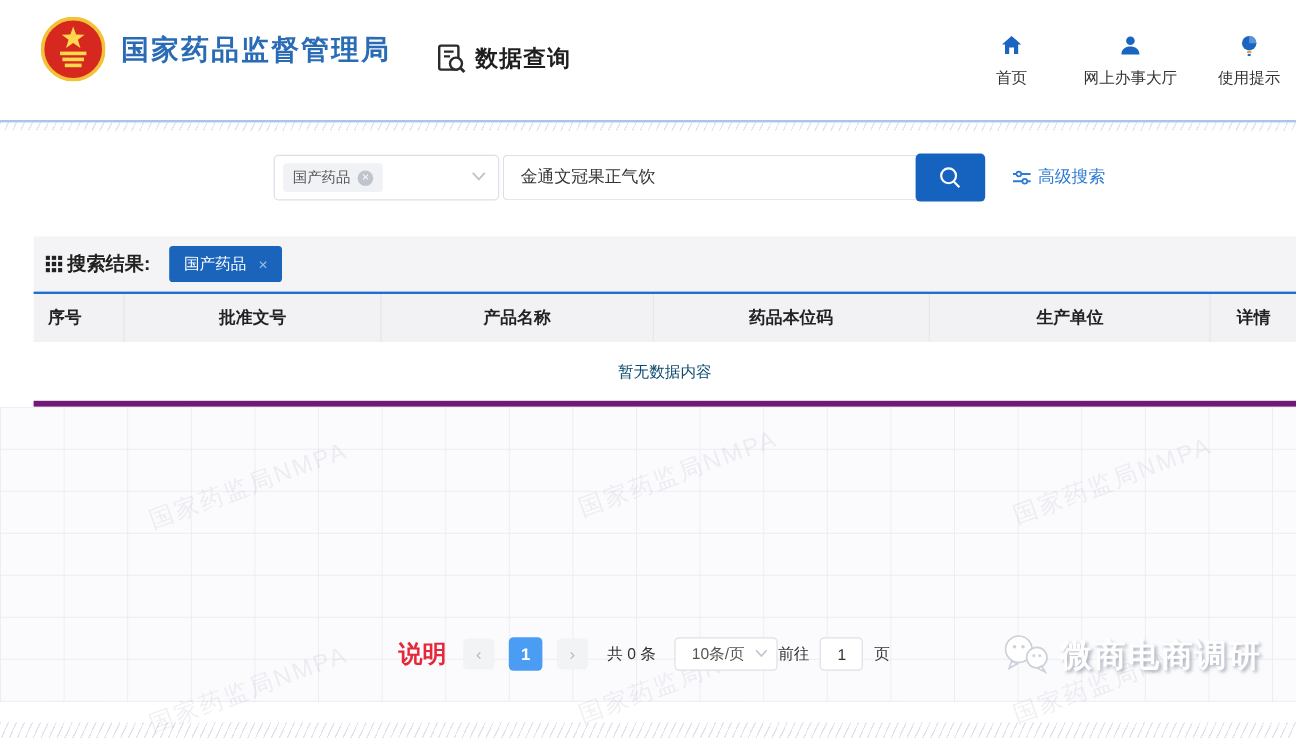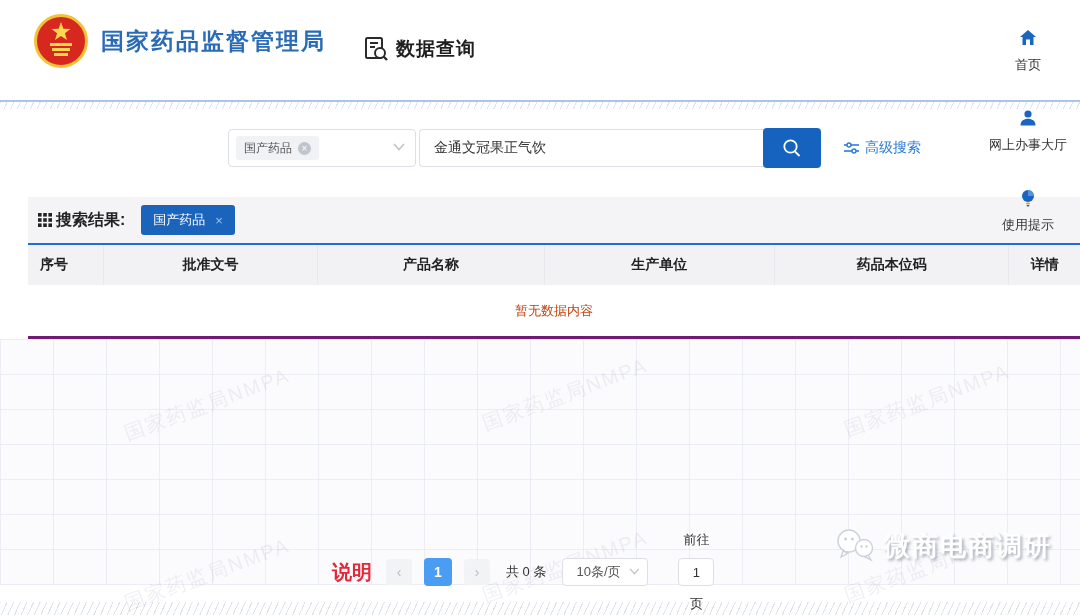--- a/index.html
+++ b/index.html
@@ -8,21 +8,21 @@
 
   
   .top-header { position:relative; height:100px; background:#fff; }
   .logo-group { position:absolute; left:34px; top:14px; display:flex; align-items:center; }
   .emblem { width:54px; height:54px; flex:0 0 auto; }
   .logo-text { margin-left:13px;font-family:Liberation Mono, monospace; }
   .org-title { font-size:23px; font-weight:bold; color:#2a6bb5; letter-spacing:2px; }
   .org-subtitle { font-size:11.5px; color:#2a6bb5; margin-top:4px; }
   .section-title { position:absolute; left:363px; top:36px; display:flex; align-items:center; gap:7px; }
   .section-title .txt { font-size:19px; font-weight:bold; color:#1f1f1f; letter-spacing:1px; }
-  .header-nav { position:absolute; right:13px; top:28px; display:flex; gap:34px;flex-direction:column; }
+  .header-nav { position:absolute; right:13px; top:28px; display:flex; gap:34px; }
   .nav-item { display:flex; flex-direction:column; align-items:center; cursor:pointer; min-width:52px; }
   .nav-item .lbl { font-size:13px; color:#333; margin-top:8px; white-space:nowrap; }
   .header-rule { border-top:2px solid #a9c6e8; }
   .stripe-band { height:7px;
     background:repeating-linear-gradient(115deg, rgba(169,188,222,.38) 0 1px, transparent 1px 6px); }
 
   
   .search-row { margin:19px 0 0 228px; display:flex; align-items:center; height:40px; }
   .cat-select { position:relative; width:188px; height:38px; background:#fff;
     border:1px solid #dcdfe6; border-radius:4px; display:flex; align-items:center; padding-left:7px; cursor:pointer; }
@@ -52,21 +52,21 @@
   .thead { display:flex; height:40px; background:#f2f2f4; align-items:flex-end;font-family:Liberation Mono, monospace; }
   .th { font-size:14px; font-weight:bold; color:#222; text-align:center;
     border-right:1px solid #e7e7ec; height:100%; display:flex; align-items:center; justify-content:center; }
   .th:nth-child(1){ width:7.2%; justify-content:flex-start; padding-left:12px; }
   .th:nth-child(2){ width:20.4%; }
   .th:nth-child(3){ width:21.5%; }
   .th:nth-child(4){ width:21.9%; }
   .th:nth-child(5){ width:22.3%; }
   .th:nth-child(6){ width:6.7%; border-right:none; }
   .empty-row { height:54px; display:flex; align-items:center; justify-content:center;
-    font-size:13px; color:#c2410c; background:#fff; border-bottom:3px solid #701a75;text-align:right; }
+    font-size:13px; color:#0c4a6e; background:#fff; border-bottom:5px solid #701a75;text-align:right; }
 
   
   .grid-area { position:relative; height:246px; background-color:#fbfbfd;
     background-image:
       linear-gradient(rgba(224,227,238,.55) 1px, transparent 1px),
       linear-gradient(90deg, rgba(224,227,238,.55) 1px, transparent 1px);
     background-size:53px 35px; overflow:visible; }
   .wm { position:absolute; font-size:20px; letter-spacing:2px; color:rgba(60,70,110,.08);
     transform:rotate(-20deg); white-space:nowrap; }
 
@@ -77,21 +77,21 @@
     font-size:14px; display:flex; align-items:center; justify-content:center; cursor:pointer; margin-left:14px; }
   .pg-cur { width:28px; height:28px; border-radius:4px; background:#4a9df2; color:#fff;
     font-size:14px; font-weight:bold; display:flex; align-items:center; justify-content:center;
     cursor:pointer; margin-left:12px; }
   .pg-next { margin-left:12px; }
   .pg-total { font-size:13px; color:#333; margin-left:16px; white-space:nowrap; }
   .size-select { position:relative; width:86px; height:28px; border:1px solid #dcdfe6; border-radius:4px;
     background:#fff; font-size:13px; color:#555; display:flex; align-items:center; justify-content:center;
     margin-left:16px; cursor:pointer; padding-right:14px; }
   .size-caret { position:absolute; right:7px; top:9px; }
-  .goto { display:flex; align-items:center; gap:9px; margin-left:30px; font-size:13px; color:#333;flex-direction:column; }
+  .goto { display:flex; align-items:center; gap:9px; font-size:13px; color:#333; }
   .goto-input { width:36px; height:28px; border:1px solid #dcdfe6; border-radius:4px; text-align:center;
     font-size:13px; color:#333; outline:none; font-family:inherit; }
 
   
   .brand { position:absolute; right:28px; top:188px; display:flex; align-items:center; gap:8px; }
   .brand-text { font-size:26px; font-weight:bold; color:#fefefe; letter-spacing:2px;
     text-shadow:2px 2px 3px rgba(130,136,155,.65), -1px -1px 1px rgba(255,255,255,.9); }
 
   .bottom-gap { height:17px; background:#fff; }
   .bottom-stripes { height:14px;
@@ -202,22 +202,22 @@
     <span>国产药品</span>
     <span class="x">×</span>
   </div>
 </div>
 
 <div class="data-table">
   <div class="thead">
     <div class="th">序号</div>
     <div class="th">批准文号</div>
     <div class="th">产品名称</div>
+    <div class="th">药品本位码</div>
     <div class="th">生产单位</div>
-    <div class="th">药品本位码</div>
     <div class="th">详情</div>
   </div>
   <div class="empty-row">暂无数据内容</div>
 </div>
 
 <div class="grid-area">
   <div class="wm" style="left:120px; top:52px">国家药监局NMPA</div>
   <div class="wm" style="left:478px; top:42px">国家药监局NMPA</div>
   <div class="wm" style="left:840px; top:48px">国家药监局NMPA</div>
   <div class="wm" style="left:120px; top:222px">国家药监局NMPA</div>

